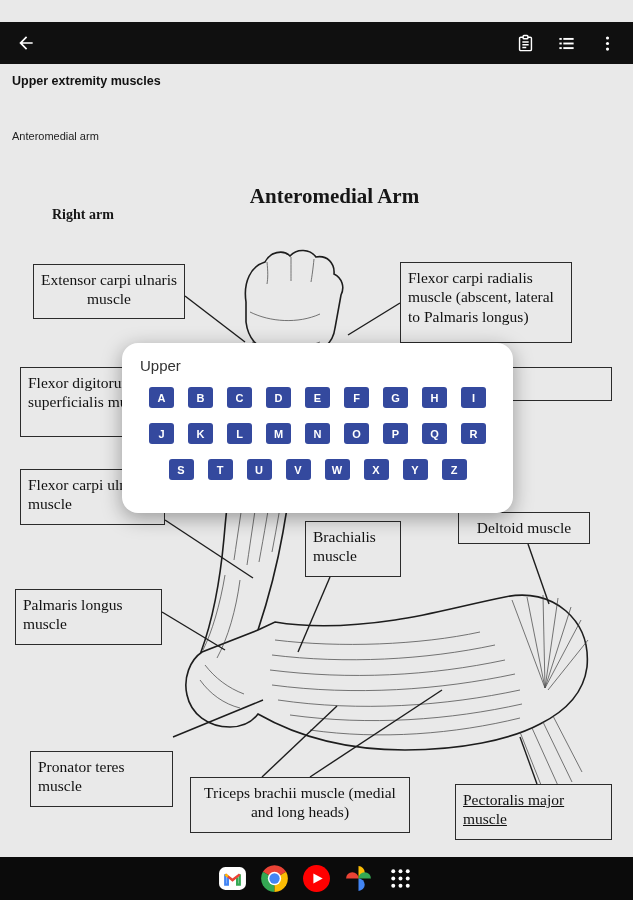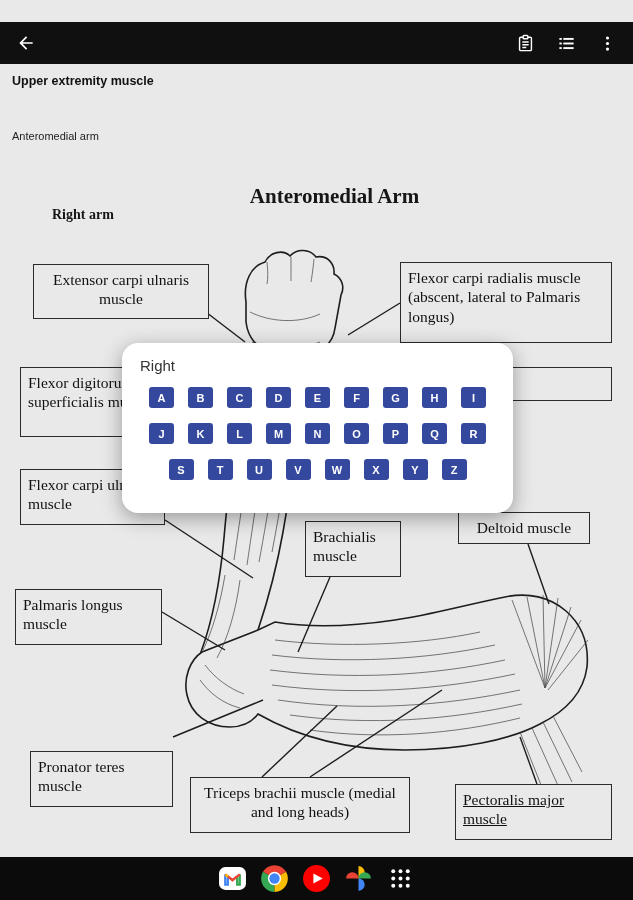--- a/index.html
+++ b/index.html
@@ -32,22 +32,22 @@
     position:absolute;top:207px;left:52px;
     font-family:"Liberation Serif",serif;font-weight:bold;font-size:14px;color:#161616;z-index:2;
   }
   
   .dbox{
     position:absolute;border:1.6px solid #2b2b2b;background:#e9e9e9;
     font-family:"Liberation Serif",serif;font-size:15.5px;color:#111;
     line-height:1.25;padding:5px 7px;box-sizing:border-box;z-index:2;cursor:pointer;
   }
   .tc{text-align:center;}
-  .b0{left:33px;top:264px;width:176px;min-height:55px;}
-  .b1{left:400px;top:262px;width:212px;min-height:81px;}
+  .b0{left:33px;top:264px;width:152px;min-height:55px;}
+  .b1{left:400px;top:262px;width:172px;min-height:81px;}
   .b2{left:20px;top:367px;width:143px;min-height:70px;}
   .b3{left:20px;top:469px;width:145px;min-height:56px;}
   .b4{left:305px;top:521px;width:96px;min-height:56px;}
   .b5{left:458px;top:512px;width:132px;min-height:32px;}
   .b6{left:15px;top:589px;width:147px;min-height:56px;}
   .b7{left:30px;top:719px;width:143px;min-height:56px;margin-top:32px;}
   .b8{left:190px;top:777px;width:220px;min-height:56px;}
   .b9{left:455px;top:784px;width:157px;min-height:56px;text-decoration:underline;}
   .b10{left:398px;top:367px;width:214px;height:34px;}
   
@@ -190,39 +190,39 @@
     <line x1="330" y1="577" x2="298" y2="652"></line>
     <line x1="528" y1="544" x2="549" y2="604"></line>
     <line x1="162" y1="612" x2="225" y2="650"></line>
     <line x1="173" y1="737" x2="263" y2="700"></line>
     <line x1="262" y1="777" x2="337" y2="706"></line>
     <line x1="310" y1="777" x2="442" y2="690"></line>
     <line x1="537" y1="784" x2="520" y2="737"></line>
   </g>
 </svg>
 
-<div class="page-header">Upper extremity muscle</div>
+<div class="page-header">Upper extremity muscles</div>
 <div class="page-subheader">Anteromedial arm</div>
 <div class="diagram-title">Anteromedial Arm</div>
 <div class="side-label">Right arm</div>
 
 <div class="dbox b0 tc">Extensor carpi ulnaris muscle</div>
 <div class="dbox b1">Flexor carpi radialis muscle (abscent, lateral to Palmaris longus)</div>
 <div class="dbox b2">Flexor digitorum superficialis muscle</div>
 <div class="dbox b3">Flexor carpi ulnaris muscle</div>
 <div class="dbox b4">Brachialis muscle</div>
 <div class="dbox b5 tc">Deltoid muscle</div>
 <div class="dbox b6">Palmaris longus muscle</div>
 <div class="dbox b7">Pronator teres muscle</div>
 <div class="dbox b8 tc">Triceps brachii muscle (medial and long heads)</div>
 <div class="dbox b9">Pectoralis major muscle</div>
 <div class="dbox b10"></div>
 
 <div class="index-card">
-  <div class="index-title">Right</div>
+  <div class="index-title">Upper</div>
   <div class="index-rows">
     <div class="index-row">
       <button class="letter-btn">A</button>
       <button class="letter-btn">B</button>
       <button class="letter-btn">C</button>
       <button class="letter-btn">D</button>
       <button class="letter-btn">E</button>
       <button class="letter-btn">F</button>
       <button class="letter-btn">G</button>
       <button class="letter-btn">H</button>

